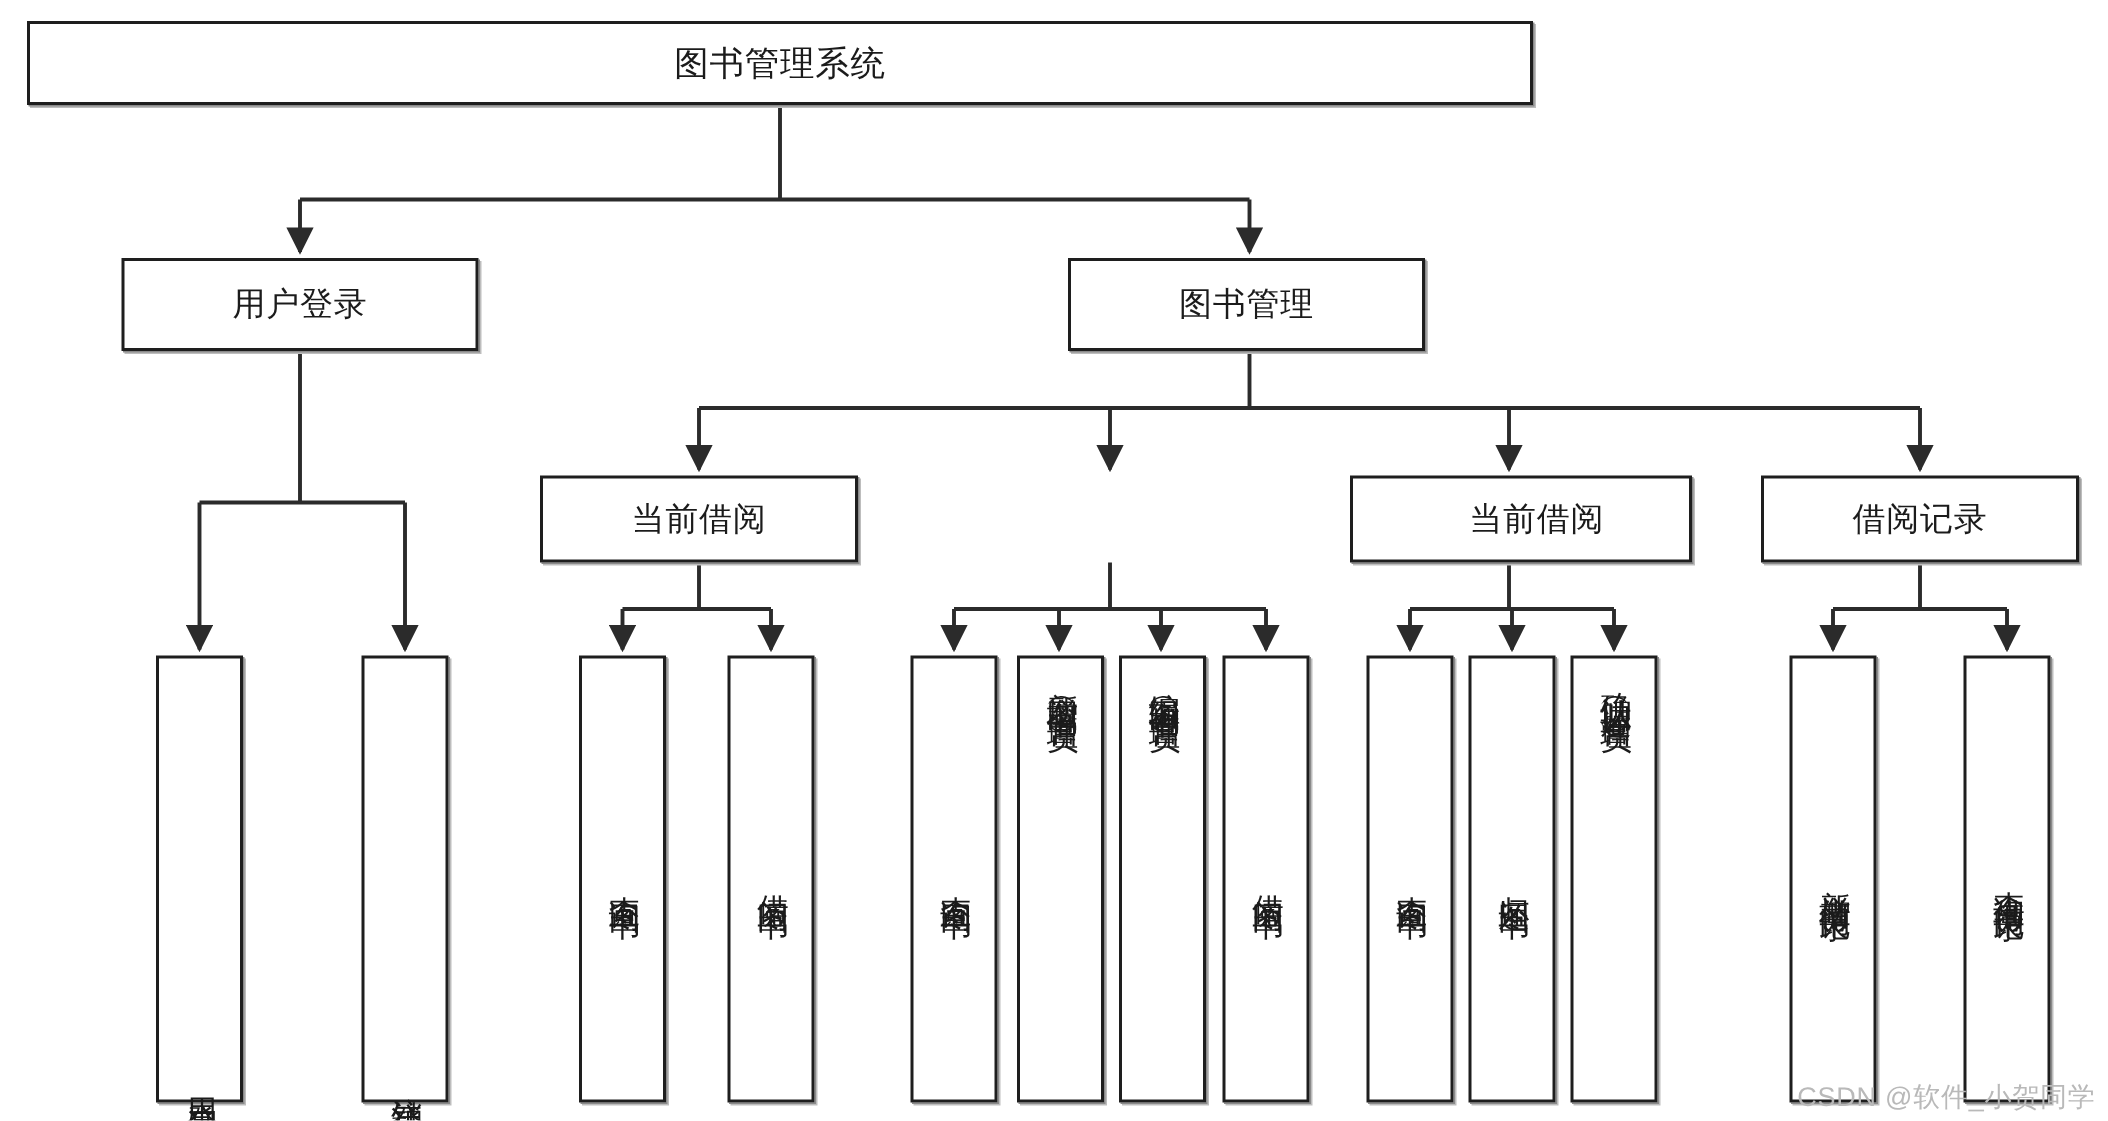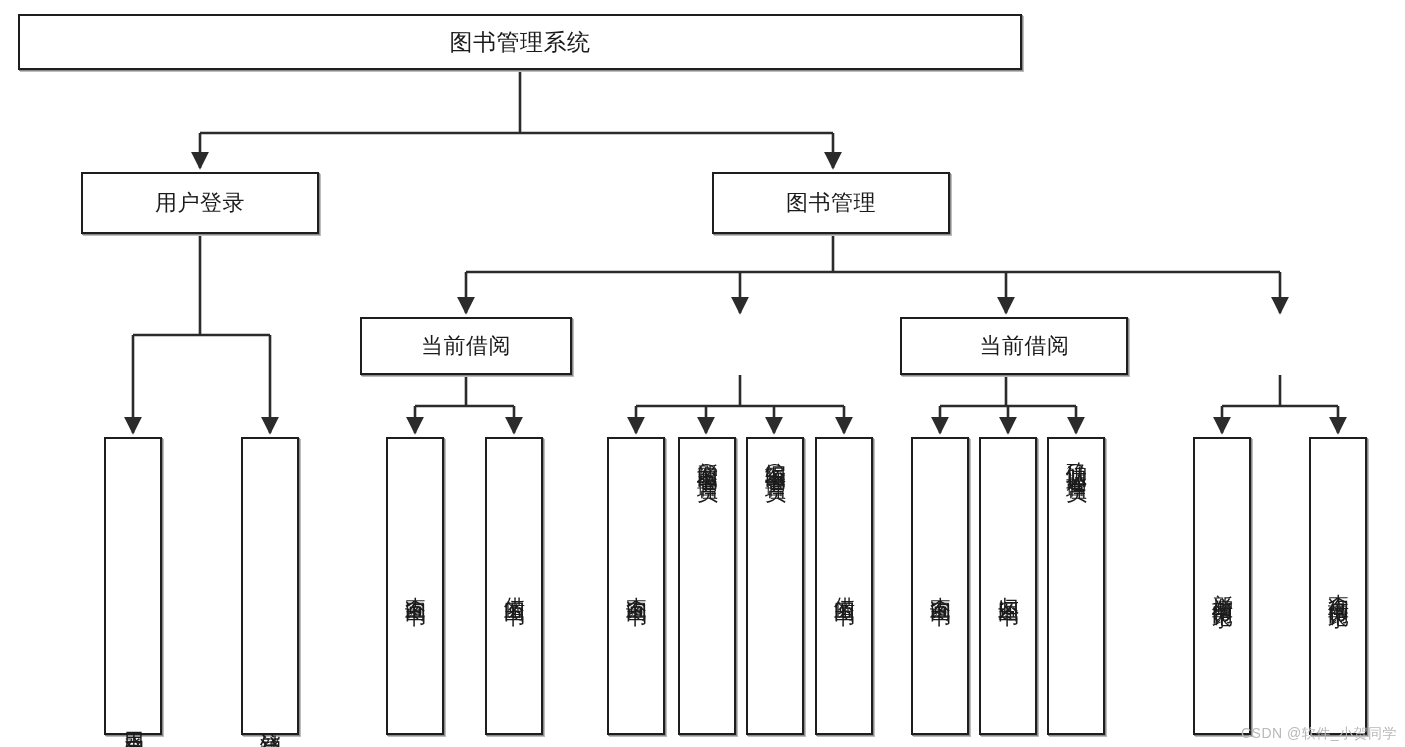--- a/index.html
+++ b/index.html
@@ -65,21 +65,21 @@
   .node.vert.bottom-anchored {
     align-items: flex-end;
   }
   .node.vert.top-anchored {
     align-items: flex-start;
   }
   #watermark {
     position: absolute;
     right: 8px;
     bottom: 4px;
-    font-size: 14px;
+    font-size: 18px;
     color: #b9b9b9;
     letter-spacing: 0.5px;
     z-index: 5;
     white-space: nowrap;
   }
 </style>
 </head>
 <body>
 
 <div id="canvas">
@@ -148,20 +148,23 @@
 
   <div class="node horiz" style="left:360px; top:317px; width:212px; height:58px;">
     <span class="label">当前借阅</span>
   </div>
 
 
   <div class="node horiz" style="left:900px; top:317px; width:228px; height:58px;padding-left:21px;">
     <span class="label">当前借阅</span>
   </div>
 
+  <div class="node horiz" style="left:1174px; top:317px; width:212px; height:58px;">
+    <span class="label">借阅记录</span>
+  </div>
 
   <div class="node vert bottom-anchored" style="left:104px; top:437px; width:58px; height:298px;">
     <span class="label">用户登录</span>
   </div>
 
   <div class="node vert bottom-anchored" style="left:241px; top:437px; width:58px; height:298px;">
     <span class="label">注销登录</span>
   </div>
 
   <div class="node vert" style="left:386px; top:437px; width:58px; height:298px;">

